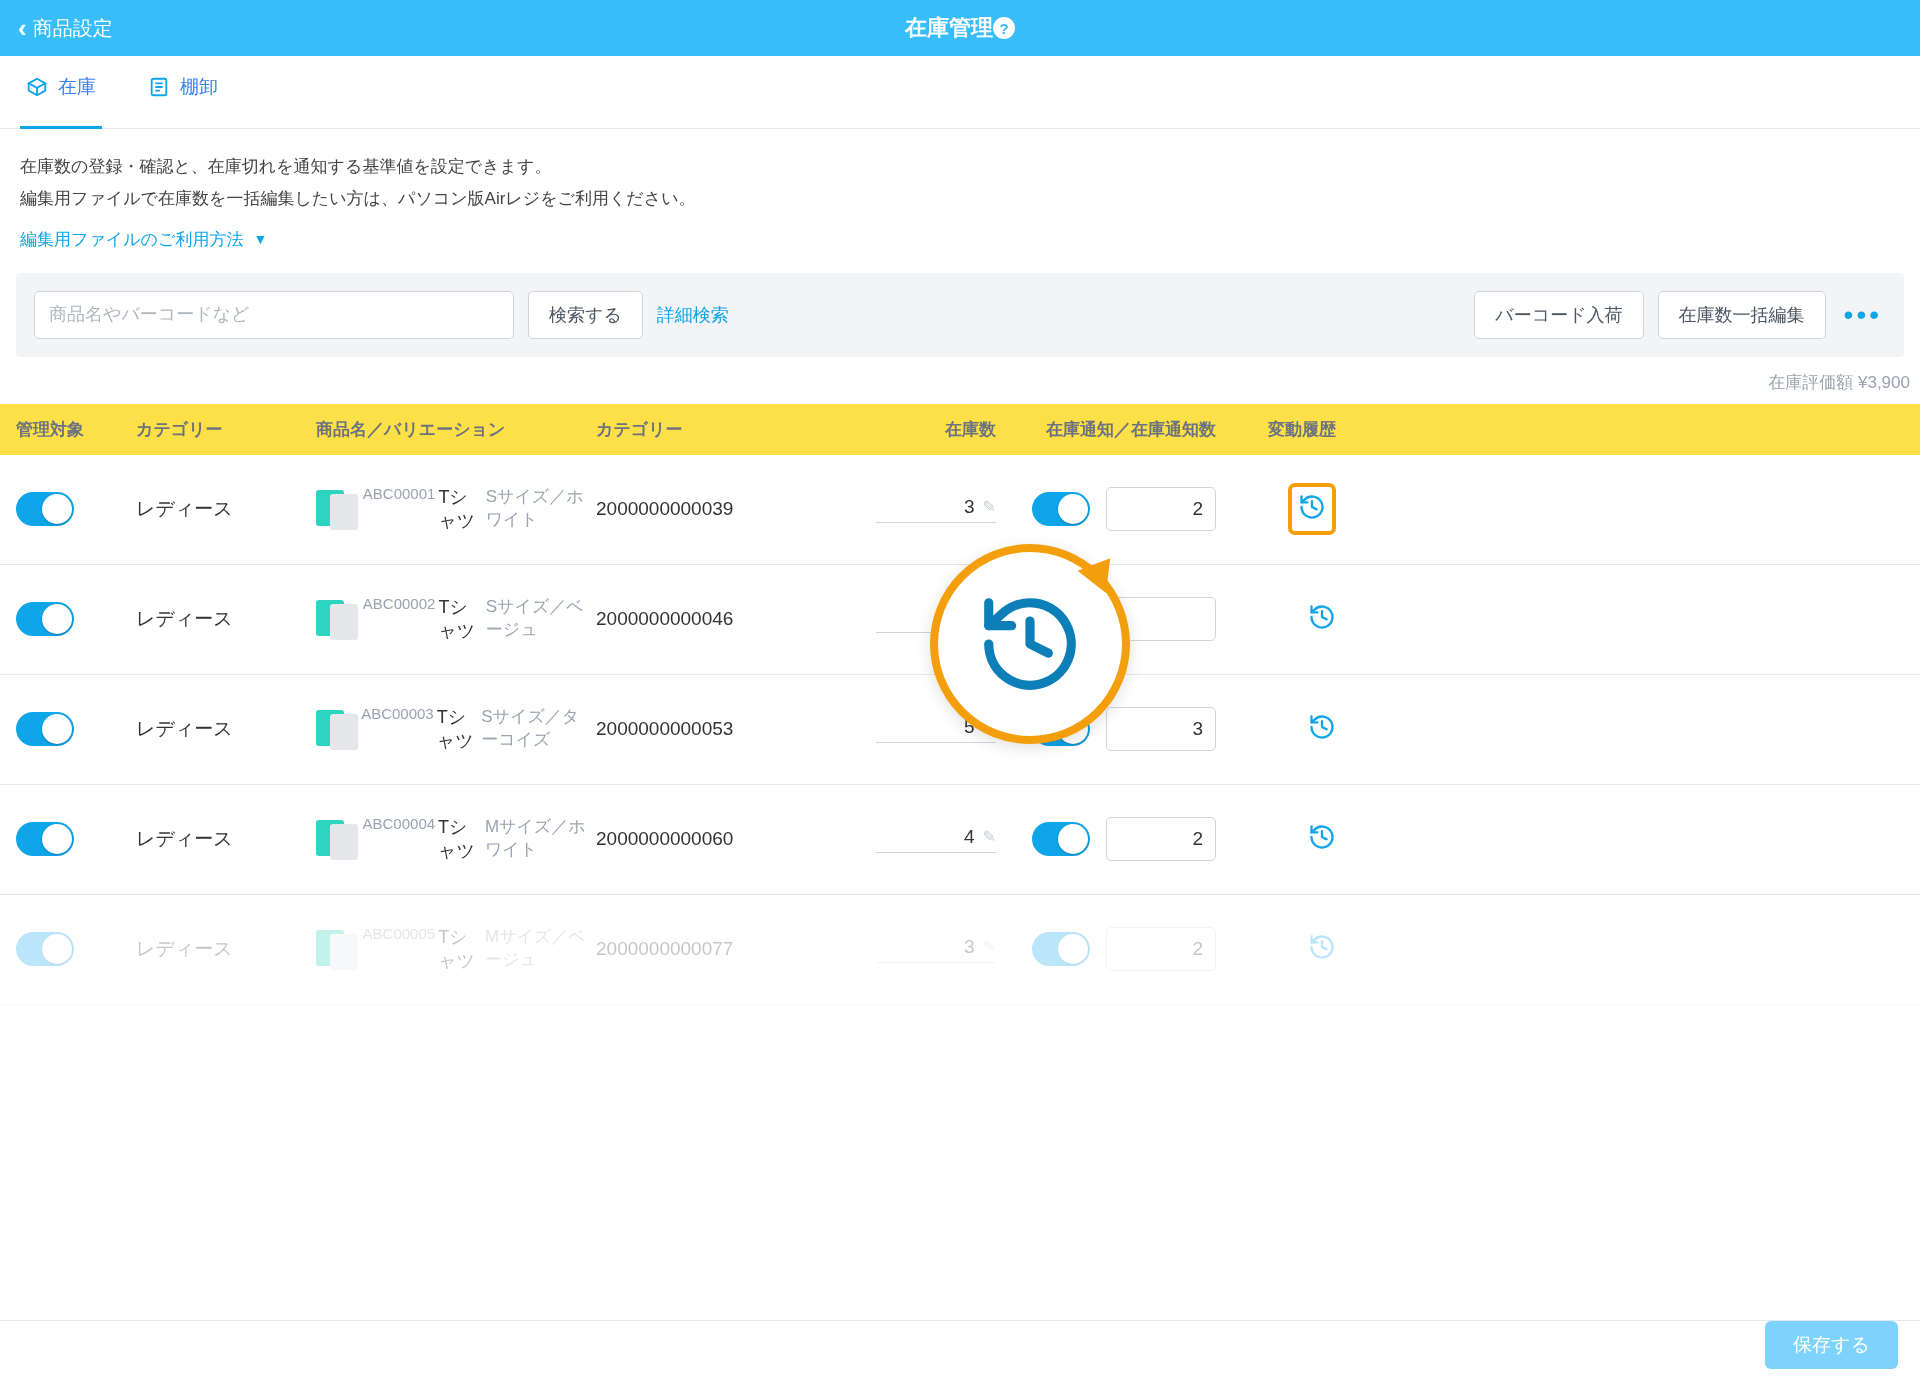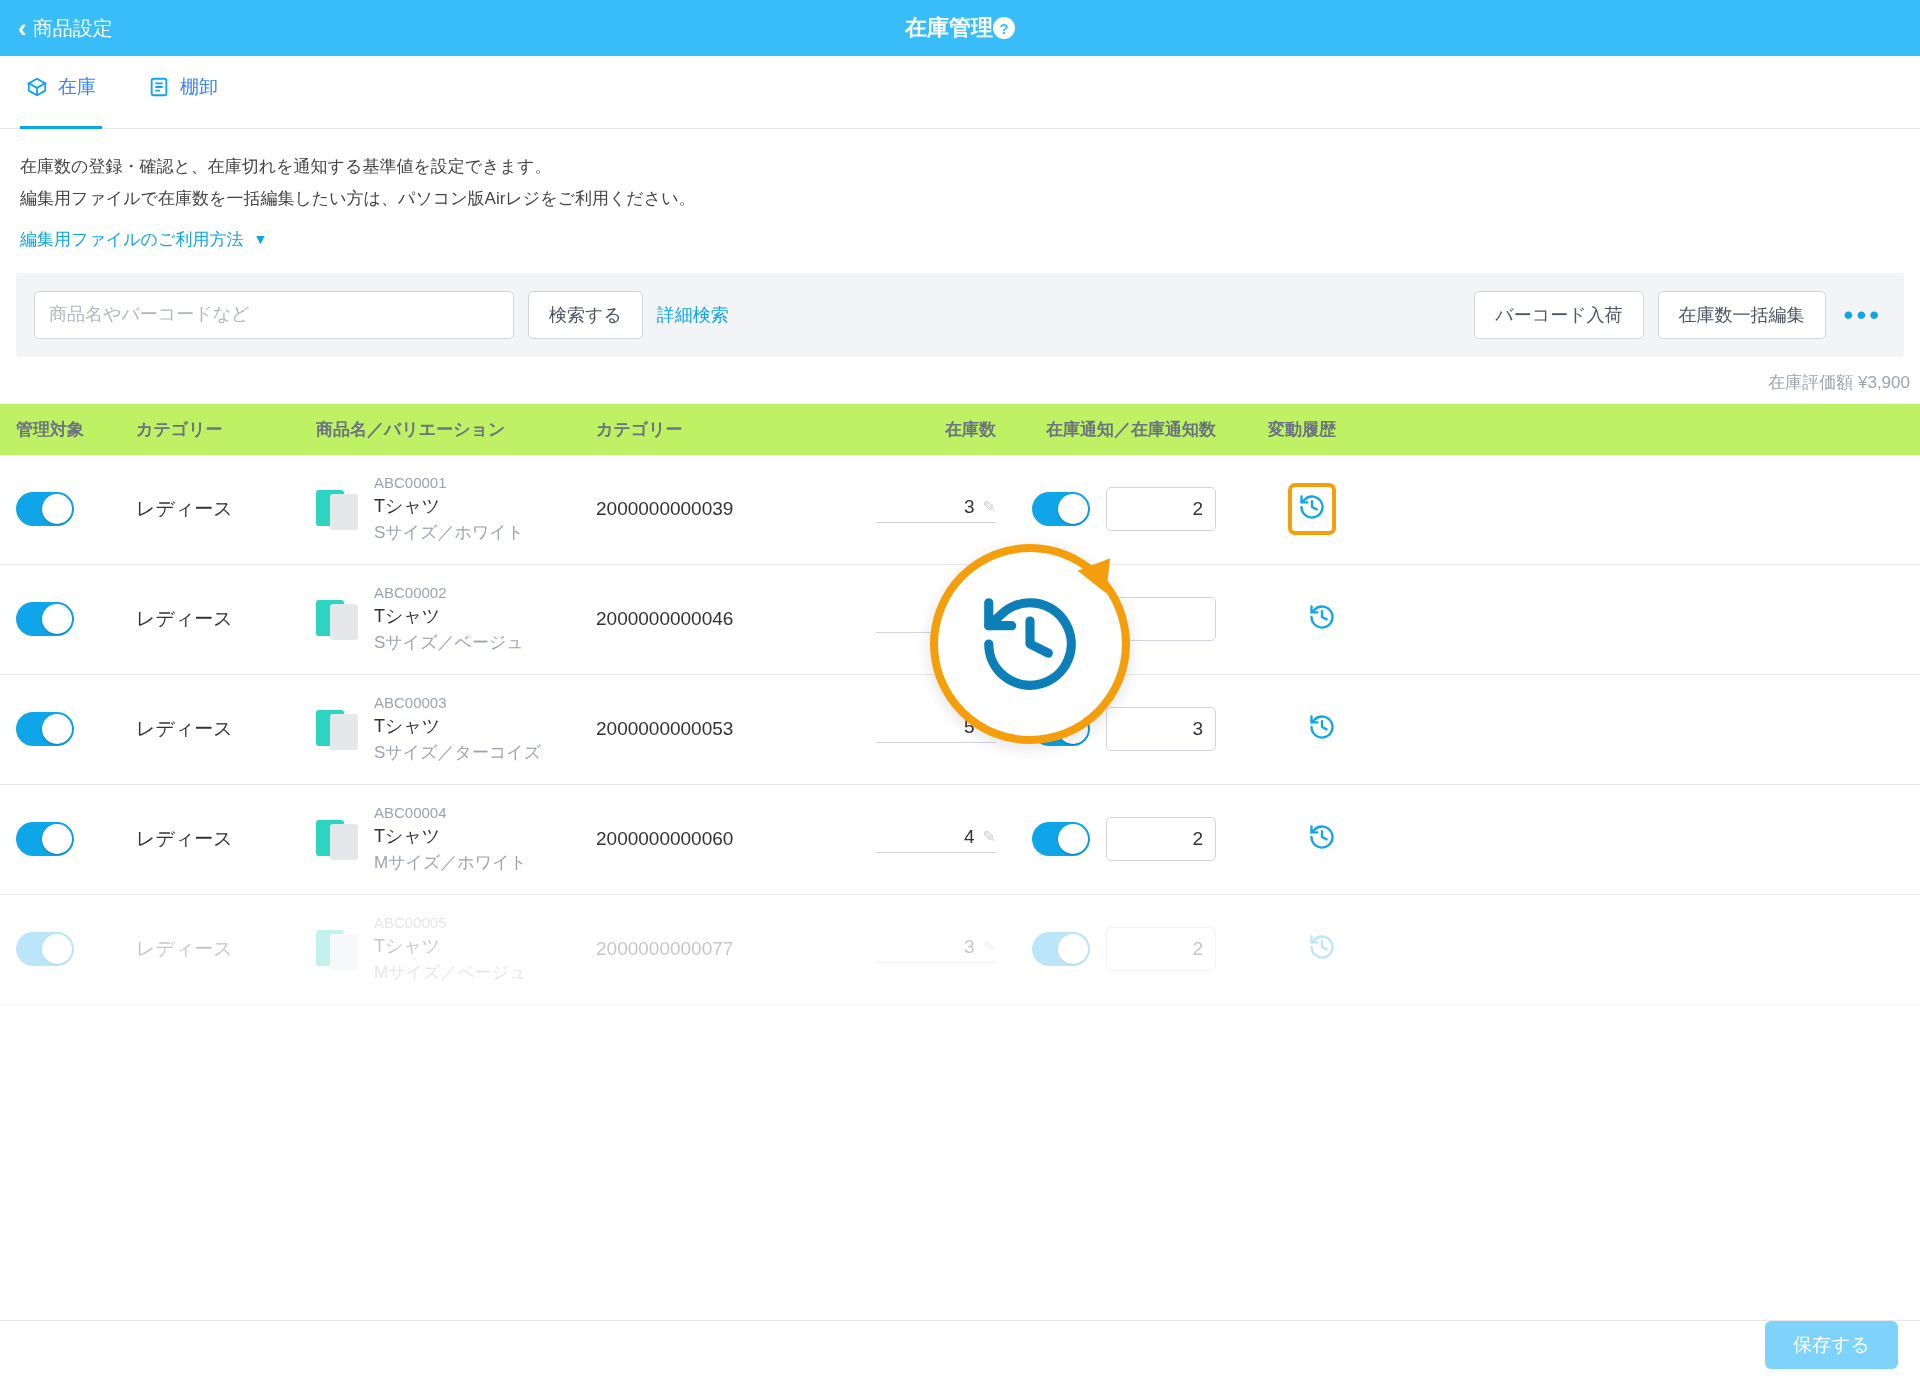--- a/index.html
+++ b/index.html
@@ -19,34 +19,34 @@
 .link-row { display: flex; align-items: center; gap: 10px; color: #0EA5E9; margin-top: 12px; font-size: 17px; cursor: pointer; }
 .chev-down { font-size: 14px; }
 .toolbar { background: #F3F4F6; margin: 6px 16px 0; padding: 18px; border-radius: 4px; display: flex; align-items: center; gap: 14px; }
 .search-input { flex: 0 0 480px; height: 48px; border: 1px solid #D1D5DB; border-radius: 5px; padding: 4px 14px; font-size: 18px; color: #333; }
 .search-input::placeholder { color: #B0B7BF; }
 .btn { height: 48px; padding: 0 20px; border: 1px solid #D1D5DB; background: #fff; border-radius: 5px; font-size: 18px; color: #4B5563; cursor: pointer; }
 .adv-link { color: #0EA5E9; font-size: 18px; cursor: pointer; }
 .toolbar-spacer { flex: 1; }
 .more-dots { color: #0EA5E9; font-size: 28px; letter-spacing: 3px; cursor: pointer; padding: 0 4px; }
 .eval-row { text-align: right; padding: 14px 10px 10px; font-size: 17px; color: #9CA3AF; }
-.table-head { display: grid; grid-template-columns: 110px 170px 270px 220px 170px 210px 110px; align-items: center; background: #bef264; padding: 14px 16px; font-size: 17px; font-weight: 600; color: #6B7280; gap: 10px; }
+.table-head { display: grid; grid-template-columns: 110px 170px 270px 220px 170px 210px 110px; align-items: center; background: #fde047; padding: 14px 16px; font-size: 17px; font-weight: 600; color: #6B7280; gap: 10px; }
 .table-head .th-last { text-align: right; }
 .row { display: grid; grid-template-columns: 110px 170px 270px 220px 170px 210px 110px; align-items: center; padding: 18px 16px; border-bottom: 1px solid #E5E7EB; gap: 10px; min-height: 110px; }
 .row.faded { opacity: 0.28; }
 .toggle { width: 58px; height: 34px; border-radius: 17px; background: #0EA5E9; position: relative; cursor: pointer; }
 .toggle.off { background: #D1D5DB; }
 .toggle-knob { position: absolute; top: 2px; right: 2px; width: 30px; height: 30px; background: #fff; border-radius: 50%; box-shadow: 0 1px 2px rgba(0,0,0,.25); }
 .toggle.off .toggle-knob { right: auto; left: 2px; }
 .cat { font-size: 19px; color: #333; }
 .prod-cell { display: flex; align-items: center; gap: 12px; }
 .thumb { width: 46px; height: 46px; position: relative; }
 .thumb .t1 { position: absolute; top: 4px; left: 0; width: 28px; height: 36px; background: #2DD4BF; border-radius: 3px; }
 .thumb .t2 { position: absolute; top: 8px; left: 14px; width: 28px; height: 36px; background: #E5E7EB; border-radius: 3px; }
-.prod-info { display: flex; flex-direction: column; gap: 3px; }
+.prod-info { display: flex; flex-direction: row; gap: 3px; }
 .sku { font-size: 15px; color: #9CA3AF; }
 .pname { font-size: 18px; color: #333; }
 .pvar { font-size: 17px; color: #9CA3AF; }
 .barcode { font-size: 19px; color: #333; }
 .stock-cell { display: flex; align-items: center; justify-content: flex-end; gap: 8px; border-bottom: 1px solid #D1D5DB; padding-bottom: 4px; width: 120px; margin-left: auto; }
 .stock-val { font-size: 19px; color: #333; }
 .pencil { color: #C7CDD3; font-size: 16px; }
 .notify-cell { display: flex; align-items: center; gap: 16px; justify-content: flex-end; }
 .notify-input { width: 110px; height: 44px; border: 1px solid #D1D5DB; border-radius: 5px; text-align: right; padding: 0 12px; font-size: 19px; color: #333; }
 .hist-cell { text-align: right; }

